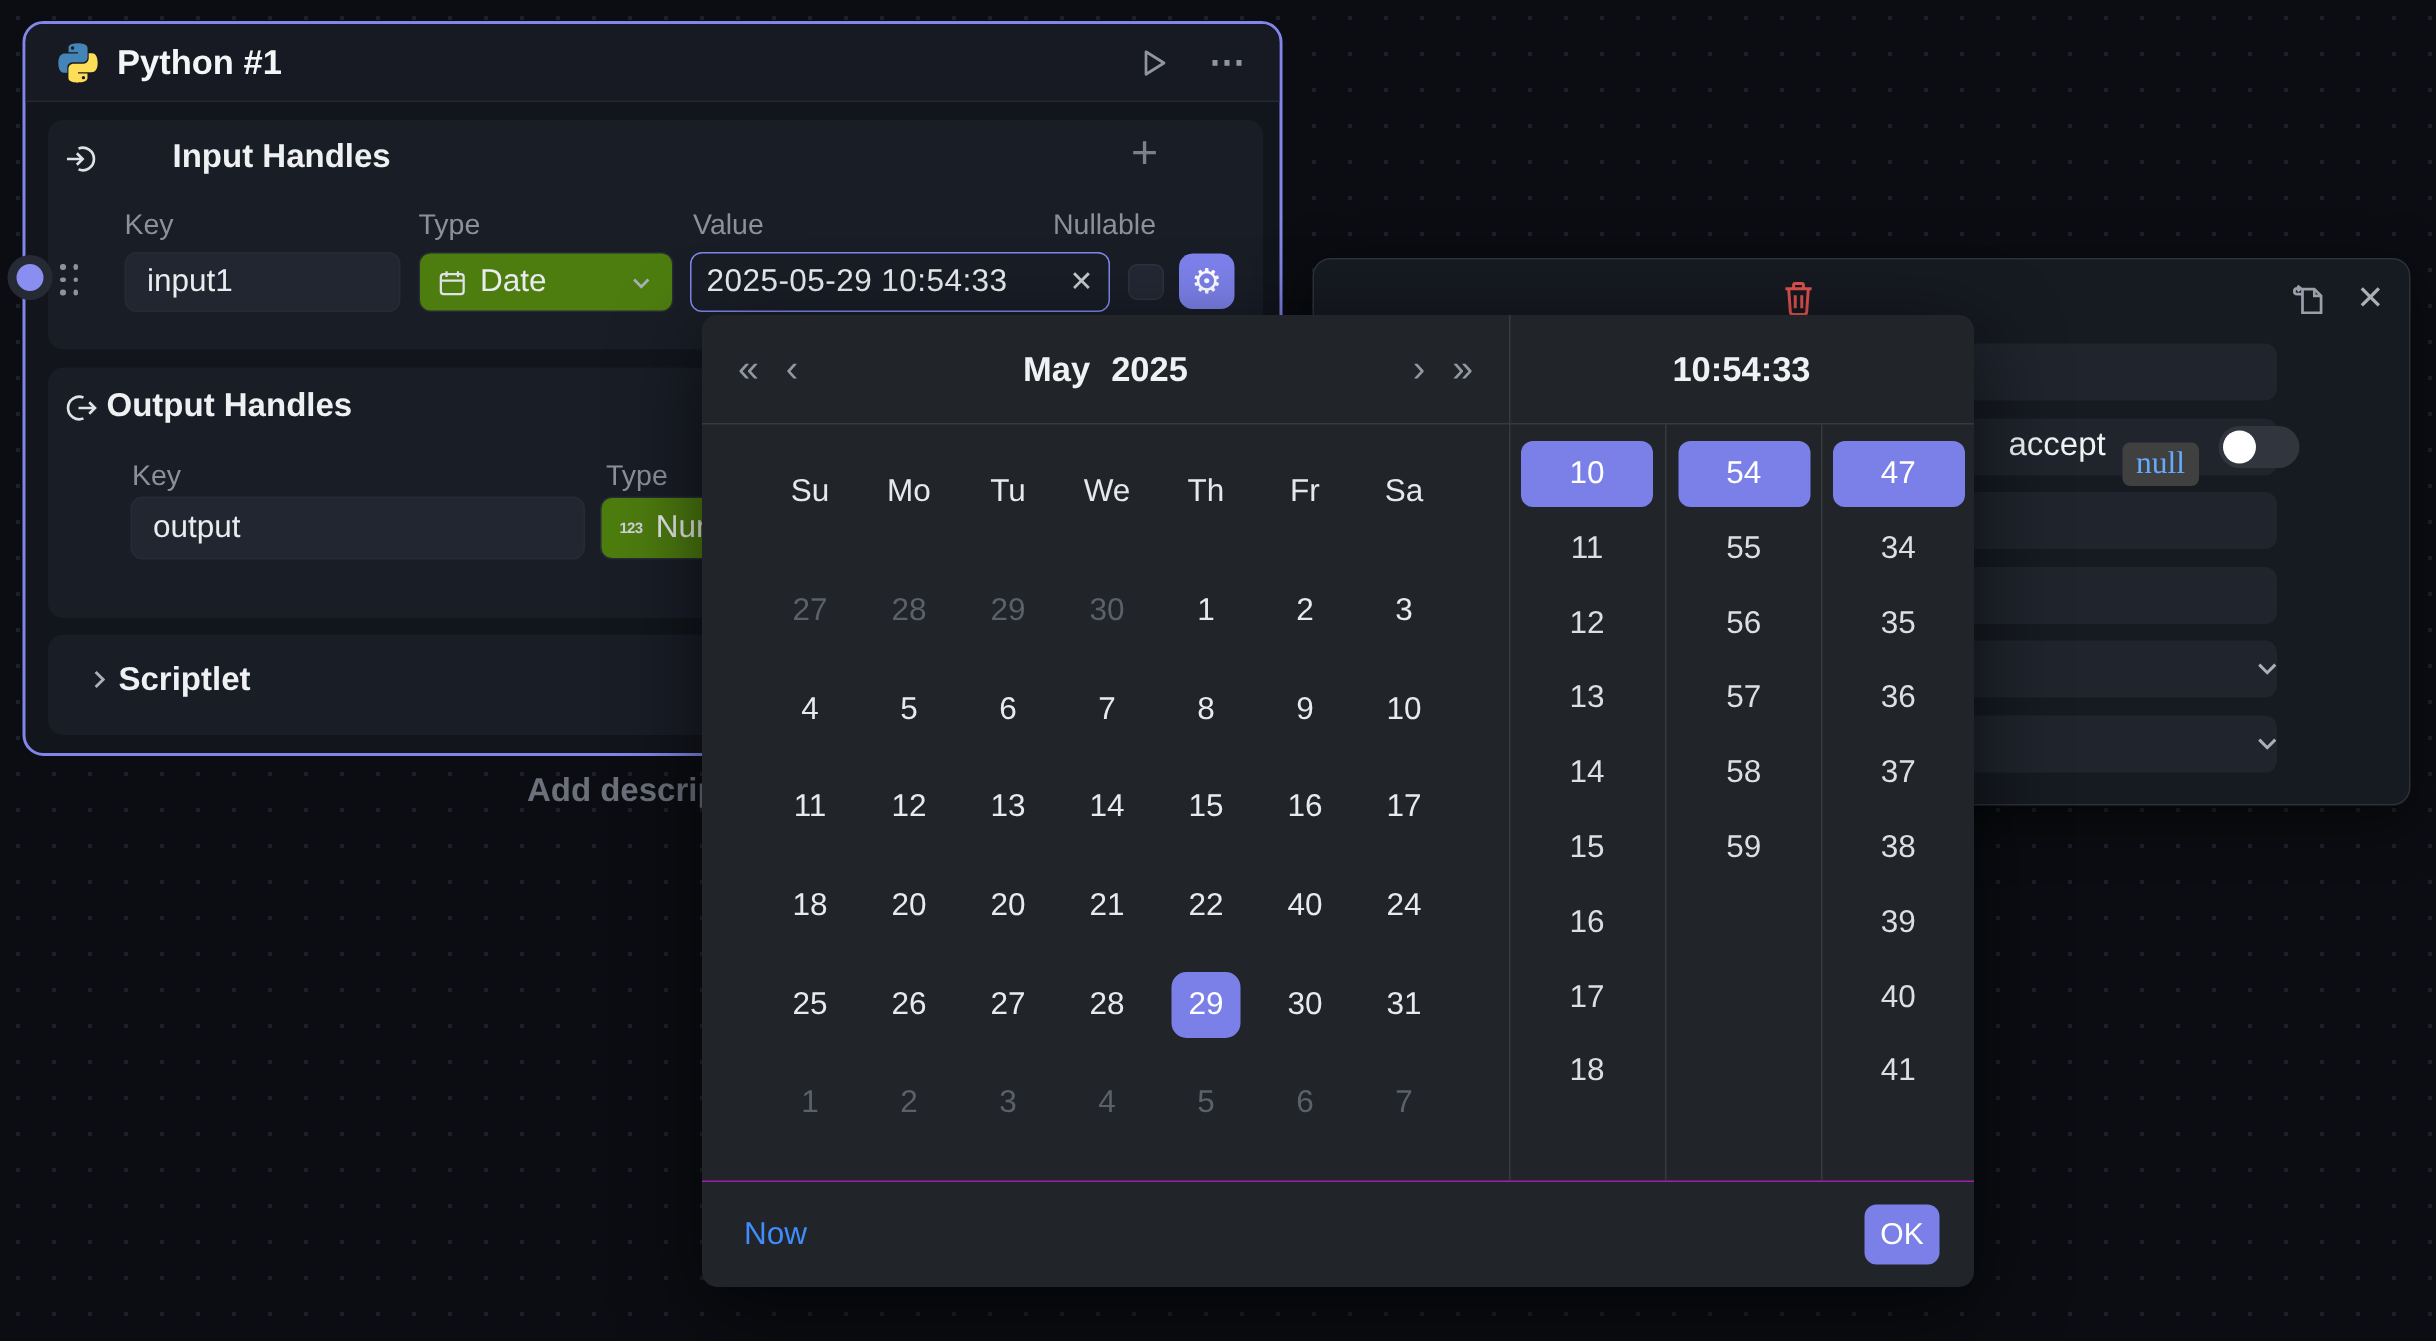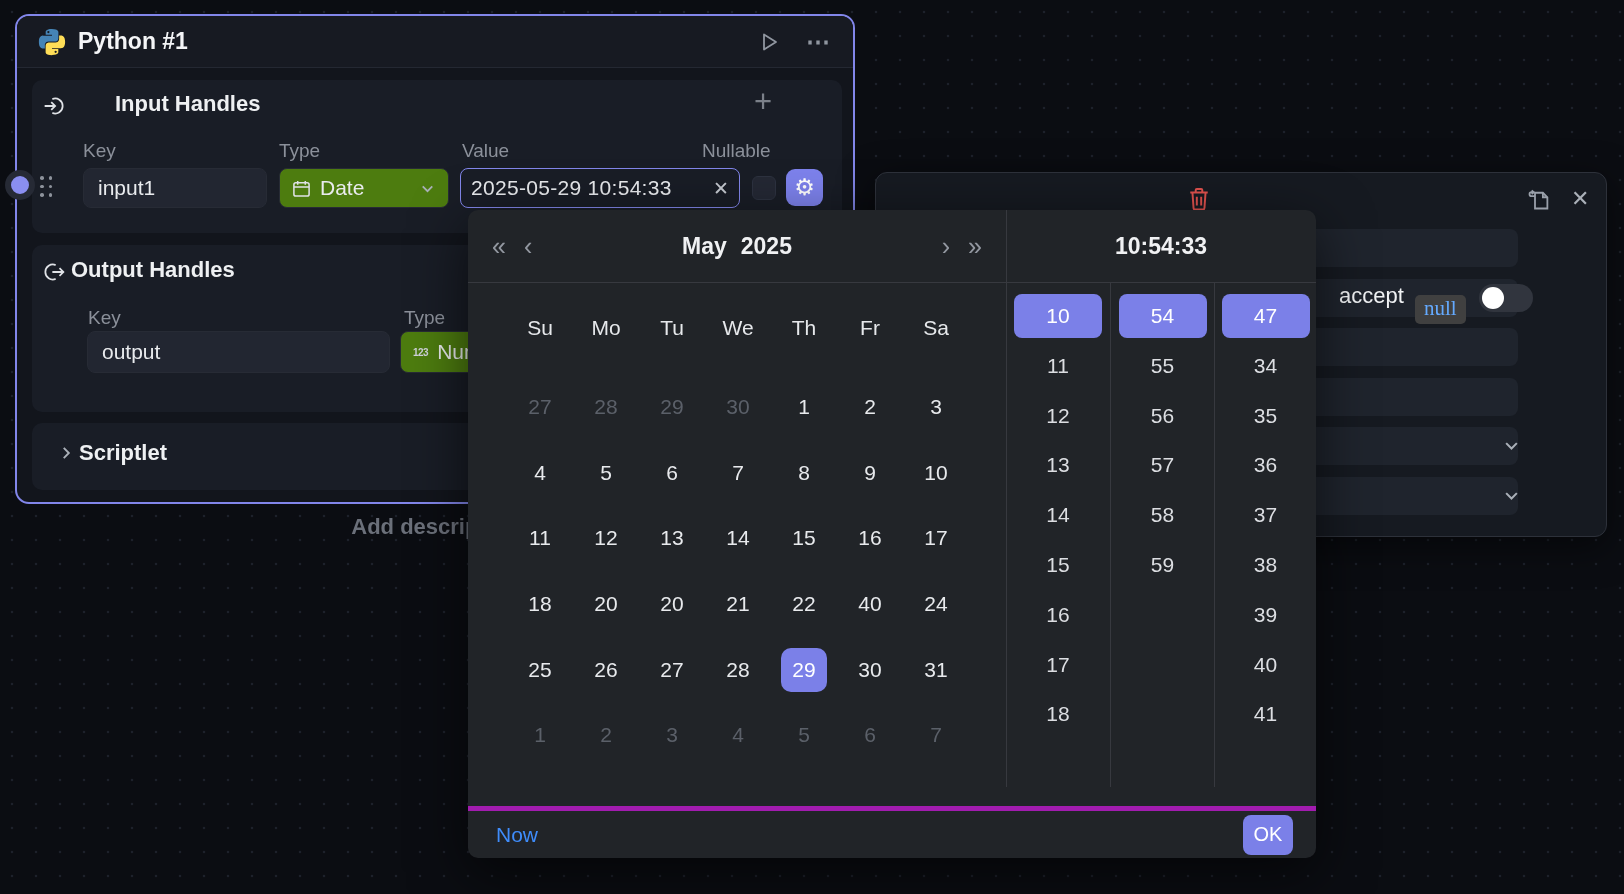--- a/index.html
+++ b/index.html
@@ -125,21 +125,21 @@
   .time-col { position:absolute; top:73px; bottom:71px; overflow:hidden; }
   .col-hours { left:538px; width:104px; }
   .col-minutes { left:642px; width:104px; border-left:1px solid #37393f; }
   .col-seconds { left:746px; width:102px; border-left:1px solid #37393f; }
   .time-item {
     position:absolute; width:88px; height:44px; left:50%; transform:translateX(-50%);
     line-height:44px; text-align:center; font-size:21px; color:#dcdee2; border-radius:8px; cursor:pointer;
   }
   .time-item.selected { background:#7b80e8; color:#fff; }
   .picker-footer {
-    position:absolute; left:0; right:0; bottom:0; height:52px; border-top:5px solid #a21caf;
+    position:absolute; left:0; right:0; bottom:0; height:71px; border-top:1px solid #a21caf;
     display:flex; align-items:center; justify-content:space-between; padding:0 23px 0 28px;
   }
   .now-link { color:#3f8cfa; font-size:21px; cursor:pointer; }
   .ok-btn {
     width:50px; height:40px; background:#7b80e8; border:none; border-radius:8px;
     color:#fff; font-size:20px; font-family:"Liberation Sans",sans-serif; cursor:pointer;
   }
   svg { display:block; }
 </style>
 </head>

